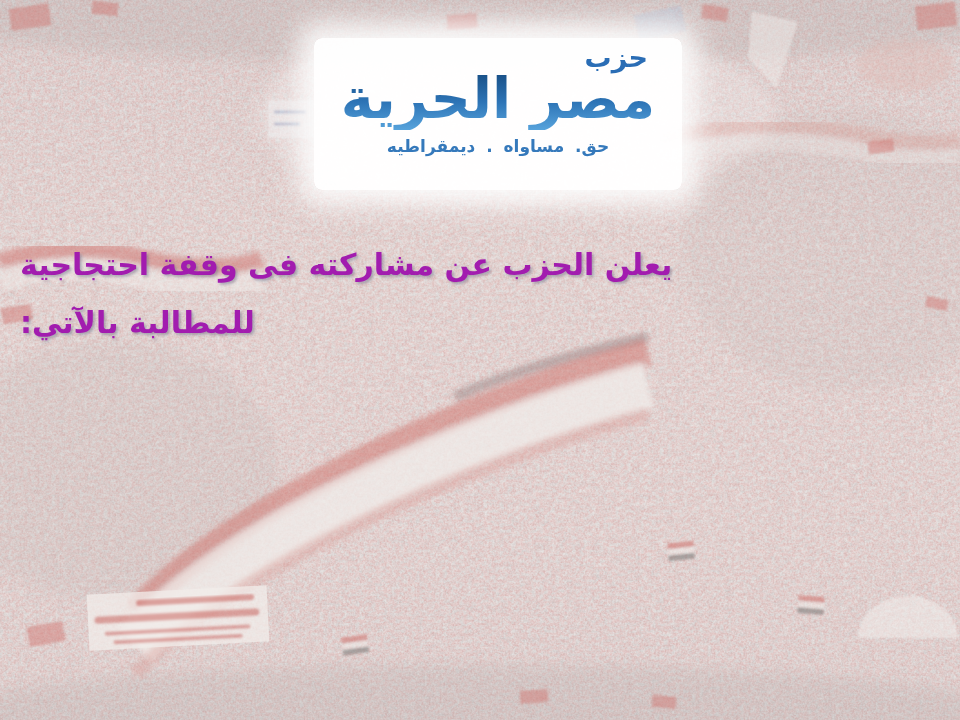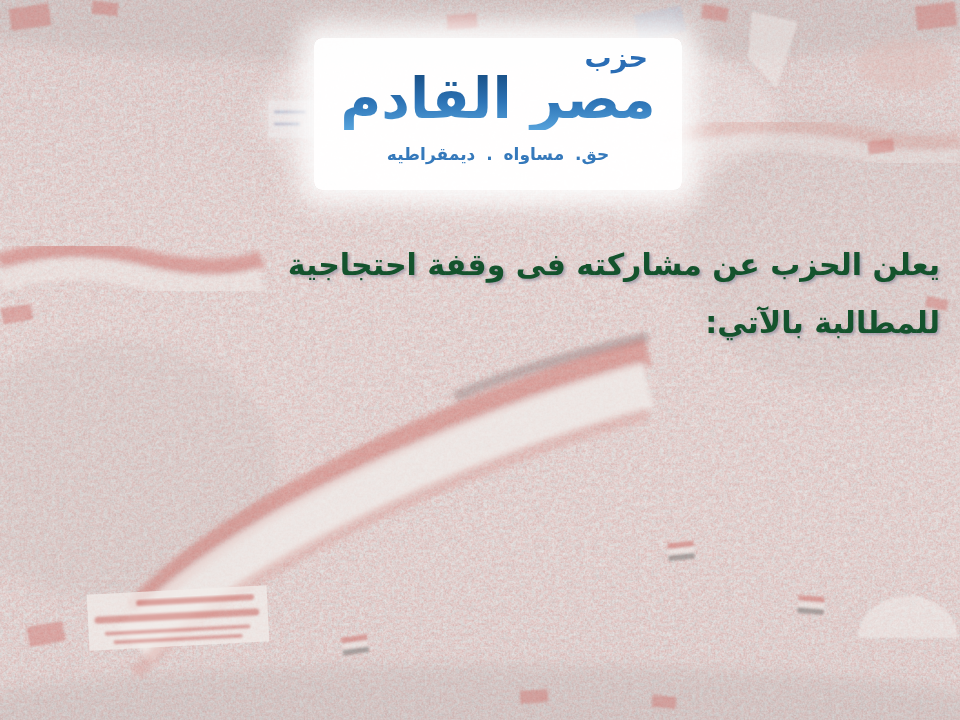--- a/index.html
+++ b/index.html
@@ -35,32 +35,32 @@
     letter-spacing:-1px;
   }
   @supports (-webkit-background-clip: text){
     .logo-title{
       background:linear-gradient(180deg,#15497e 0%,#2d74b6 55%,#57a3dc 100%);
       -webkit-background-clip:text;background-clip:text;
       color:transparent;
     }
   }
   .logo-tagline{
-    margin-top:14px;
+    margin-top:6px;
     font-size:17px;font-weight:bold;color:#3579bb;
     word-spacing:5px;
   }
 
   
   .body-text{
     position:absolute;left:0;right:0;top:236px;
     z-index:2;
     direction:rtl;
-    text-align:right;
-    color:#14532d;
+    text-align:left;
+    color:#a21caf;
     font-weight:bold;
     font-size:30px;
     line-height:58px;
     padding:0 20px;
     text-shadow:2px 2px 3px rgba(110,110,135,.5);
   }
   .demand-text{white-space:pre-wrap;}
   .demand-number{
     font-family:"Liberation Serif","DejaVu Serif",serif;
     font-size:33px;
@@ -185,21 +185,21 @@
         <rect x="342" y="642" width="26" height="6" fill="#f4f0ec"></rect>
         <rect x="342" y="648" width="26" height="6" fill="#4a4644"></rect>
       </g>
     </g>
 
     <rect width="960" height="720" fill="#eae6e3" opacity="0.3"></rect>
   </svg>
 
   <div class="logo-card">
     <span class="logo-word-top">حزب</span>
-    <div class="logo-title">مصر القادم</div>
+    <div class="logo-title">مصر الحرية</div>
     <div class="logo-tagline">حق. مساواه . ديمقراطيه</div>
   </div>
 
   <div class="body-text">
     <div class="line">يعلن الحزب عن مشاركته فى وقفة احتجاجية</div>
     <div class="line">للمطالبة بالآتي:</div>
 
     <div>
     </div>
   </div>

